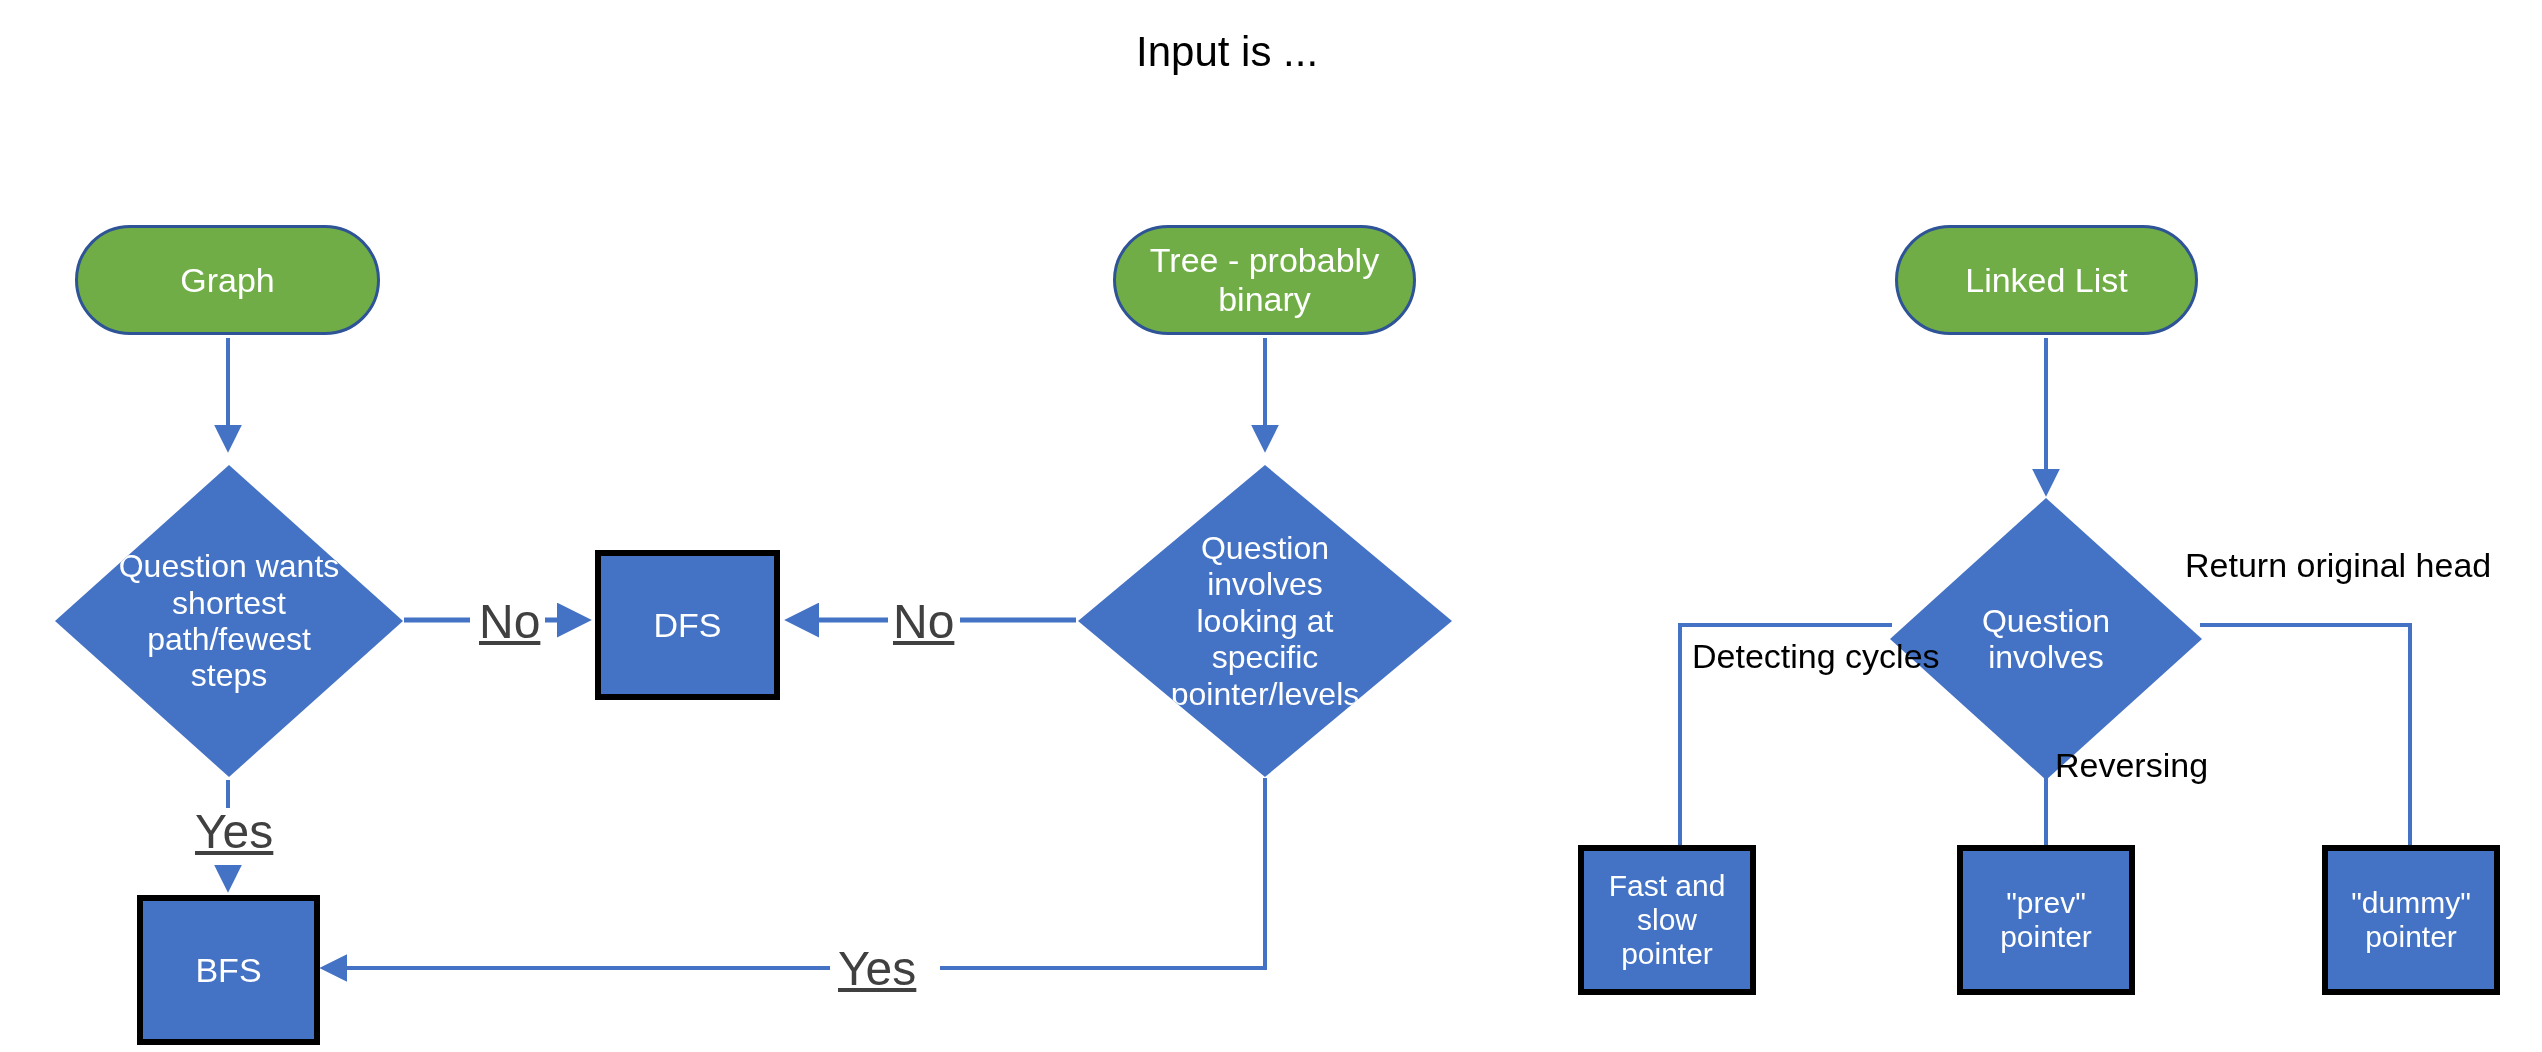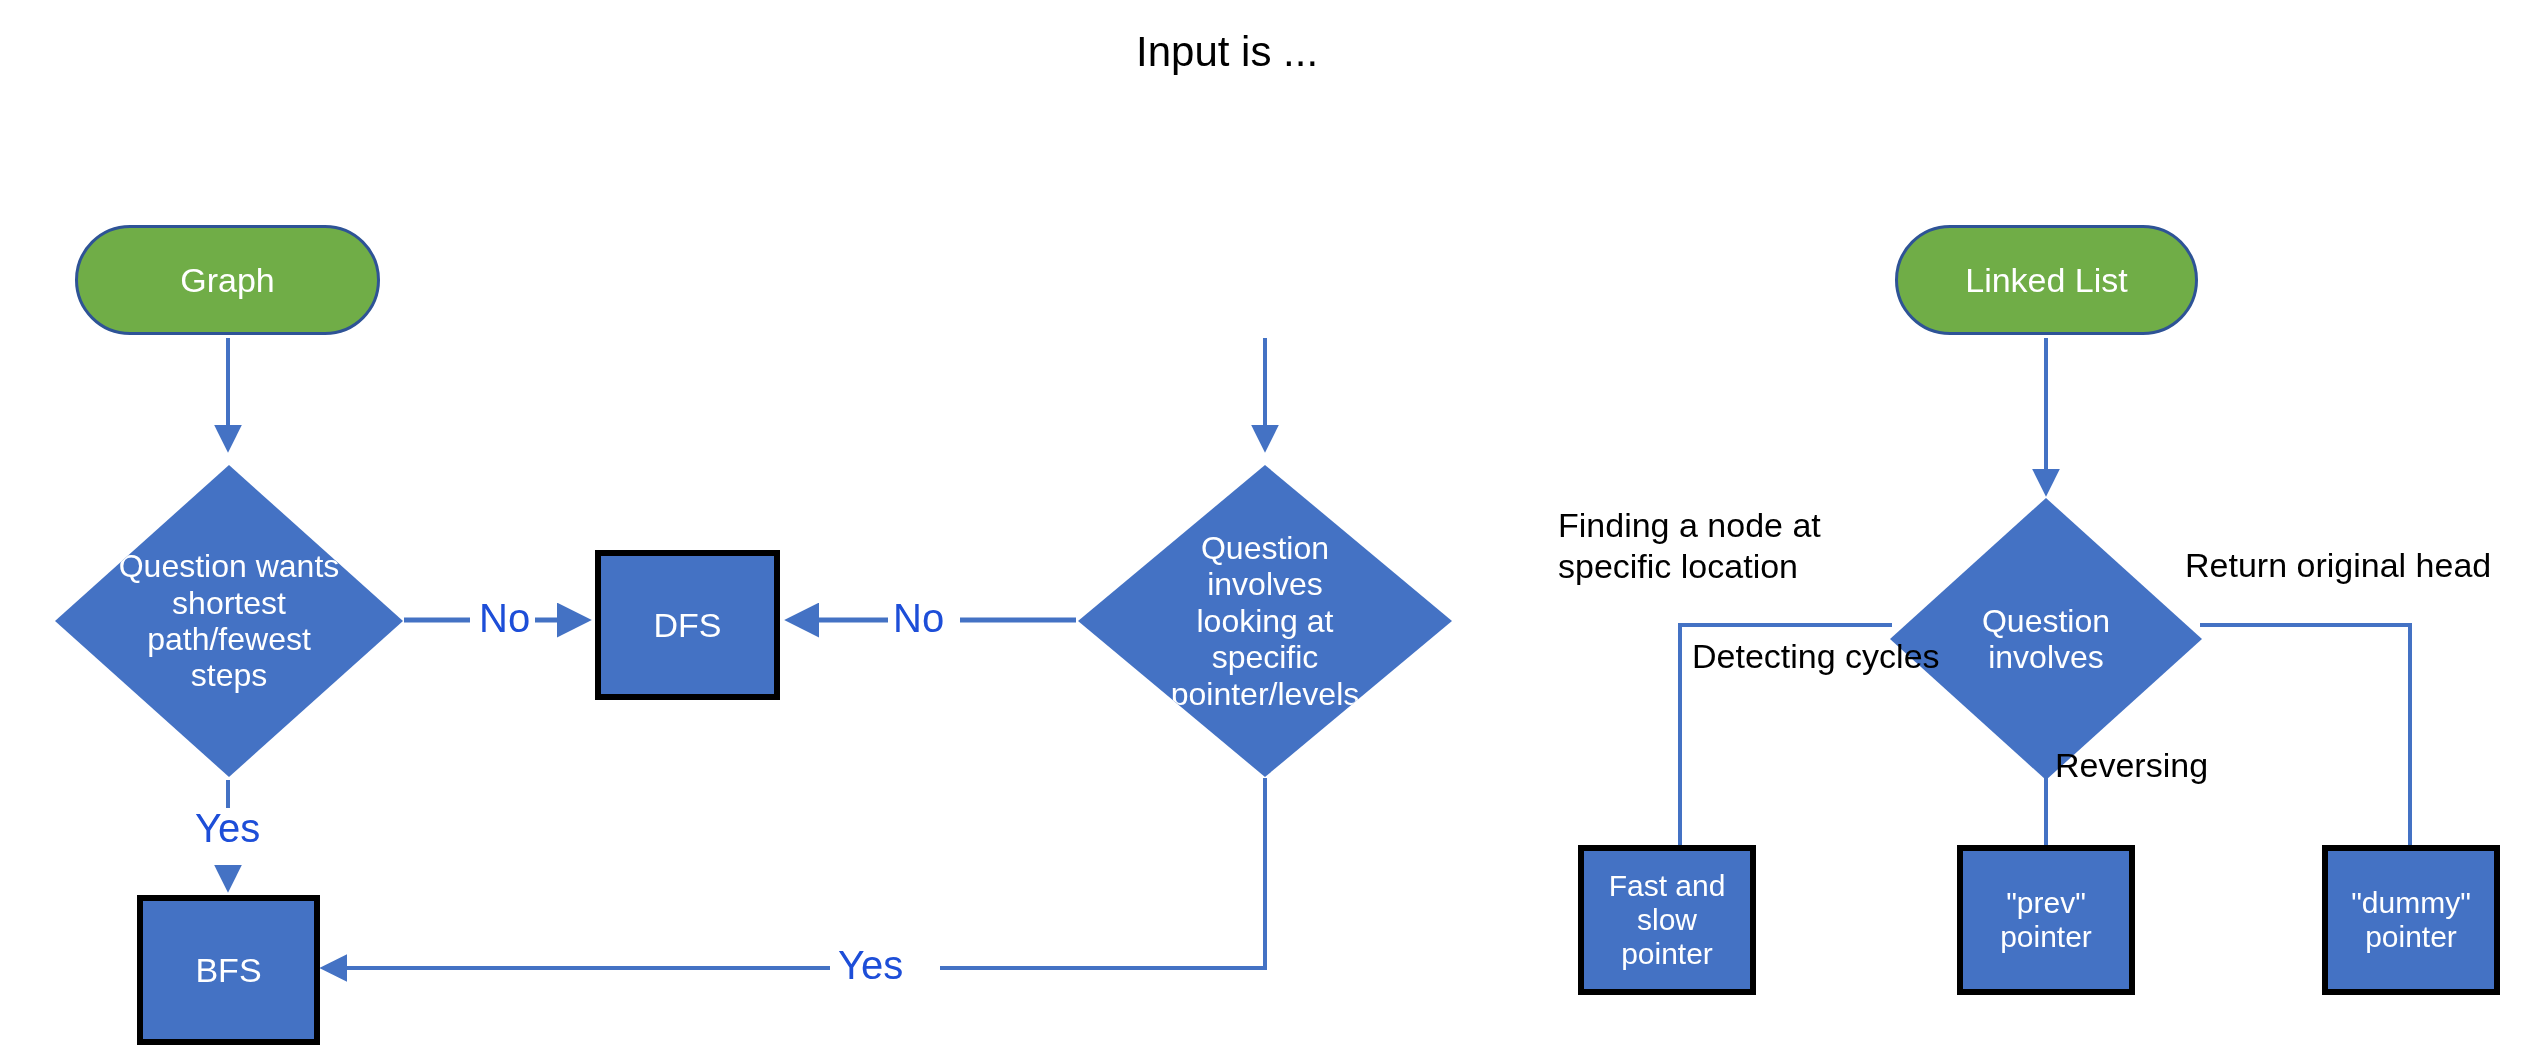--- a/index.html
+++ b/index.html
@@ -71,27 +71,28 @@
   .title {
     position: absolute;
     font-size: 42px;
     color: #000000;
     white-space: nowrap;
     z-index: 4;
   }
   
   .elabel-blue {
     position: absolute;
-    font-size: 40px;
-    color: #1d4ed8;
+    font-size: 48px;
+    color: #404040;
     background: #ffffff;
     white-space: nowrap;
     padding: 0 5px;
     z-index: 4;
     line-height: 1;
+    text-decoration: underline;
   }
   
   .elabel-black {
     position: absolute;
     font-size: 34px;
     color: #000000;
     white-space: nowrap;
     z-index: 4;
     line-height: 1.2;
     text-align: left;
@@ -156,20 +157,26 @@
   <div class="elabel-blue" style="left:190px; top:808px;">Yes</div>
 
   <div class="node proc" style="left:595px; top:550px; width:185px; height:150px;">
     <span>DFS</span>
   </div>
 
   <div class="node proc" style="left:137px; top:895px; width:183px; height:150px;">
     <span>BFS</span>
   </div>
 
+  <div class="node term" style="left:1113px; top:225px; width:303px; height:110px;">
+    <span>
+      <span>Tree - probably</span><br>
+      <span>binary</span>
+    </span>
+  </div>
 
   <div class="node dec" style="left:1078px; top:465px; width:374px; height:312px;">
     <span class="dec-txt">
       <span>Question involves</span><br>
       <span>looking at specific</span><br>
       <span>pointer/levels</span>
     </span>
   </div>
 
   <div class="elabel-blue" style="left:888px; top:598px;">No</div>
@@ -180,24 +187,20 @@
     <span>Linked List</span>
   </div>
 
   <div class="node dec narrow" style="left:1890px; top:498px; width:312px; height:282px;">
     <span class="dec-txt">
       <span>Question</span><br>
       <span>involves</span>
     </span>
   </div>
 
-  <div class="elabel-black two-line" style="left:1558px; top:505px;">
-    <span>Finding a node at</span><br>
-    <span>specific location</span>
-  </div>
 
   <div class="elabel-black" style="left:2185px; top:545px;">Return original head</div>
 
   <div class="elabel-black" style="left:1692px; top:636px;">Detecting cycles</div>
 
   <div class="elabel-black" style="left:2055px; top:745px;">Reversing</div>
 
   <div class="node proc small" style="left:1578px; top:845px; width:178px; height:150px; flex-direction:column;">
     <span>
       <span>Fast and</span><br>

